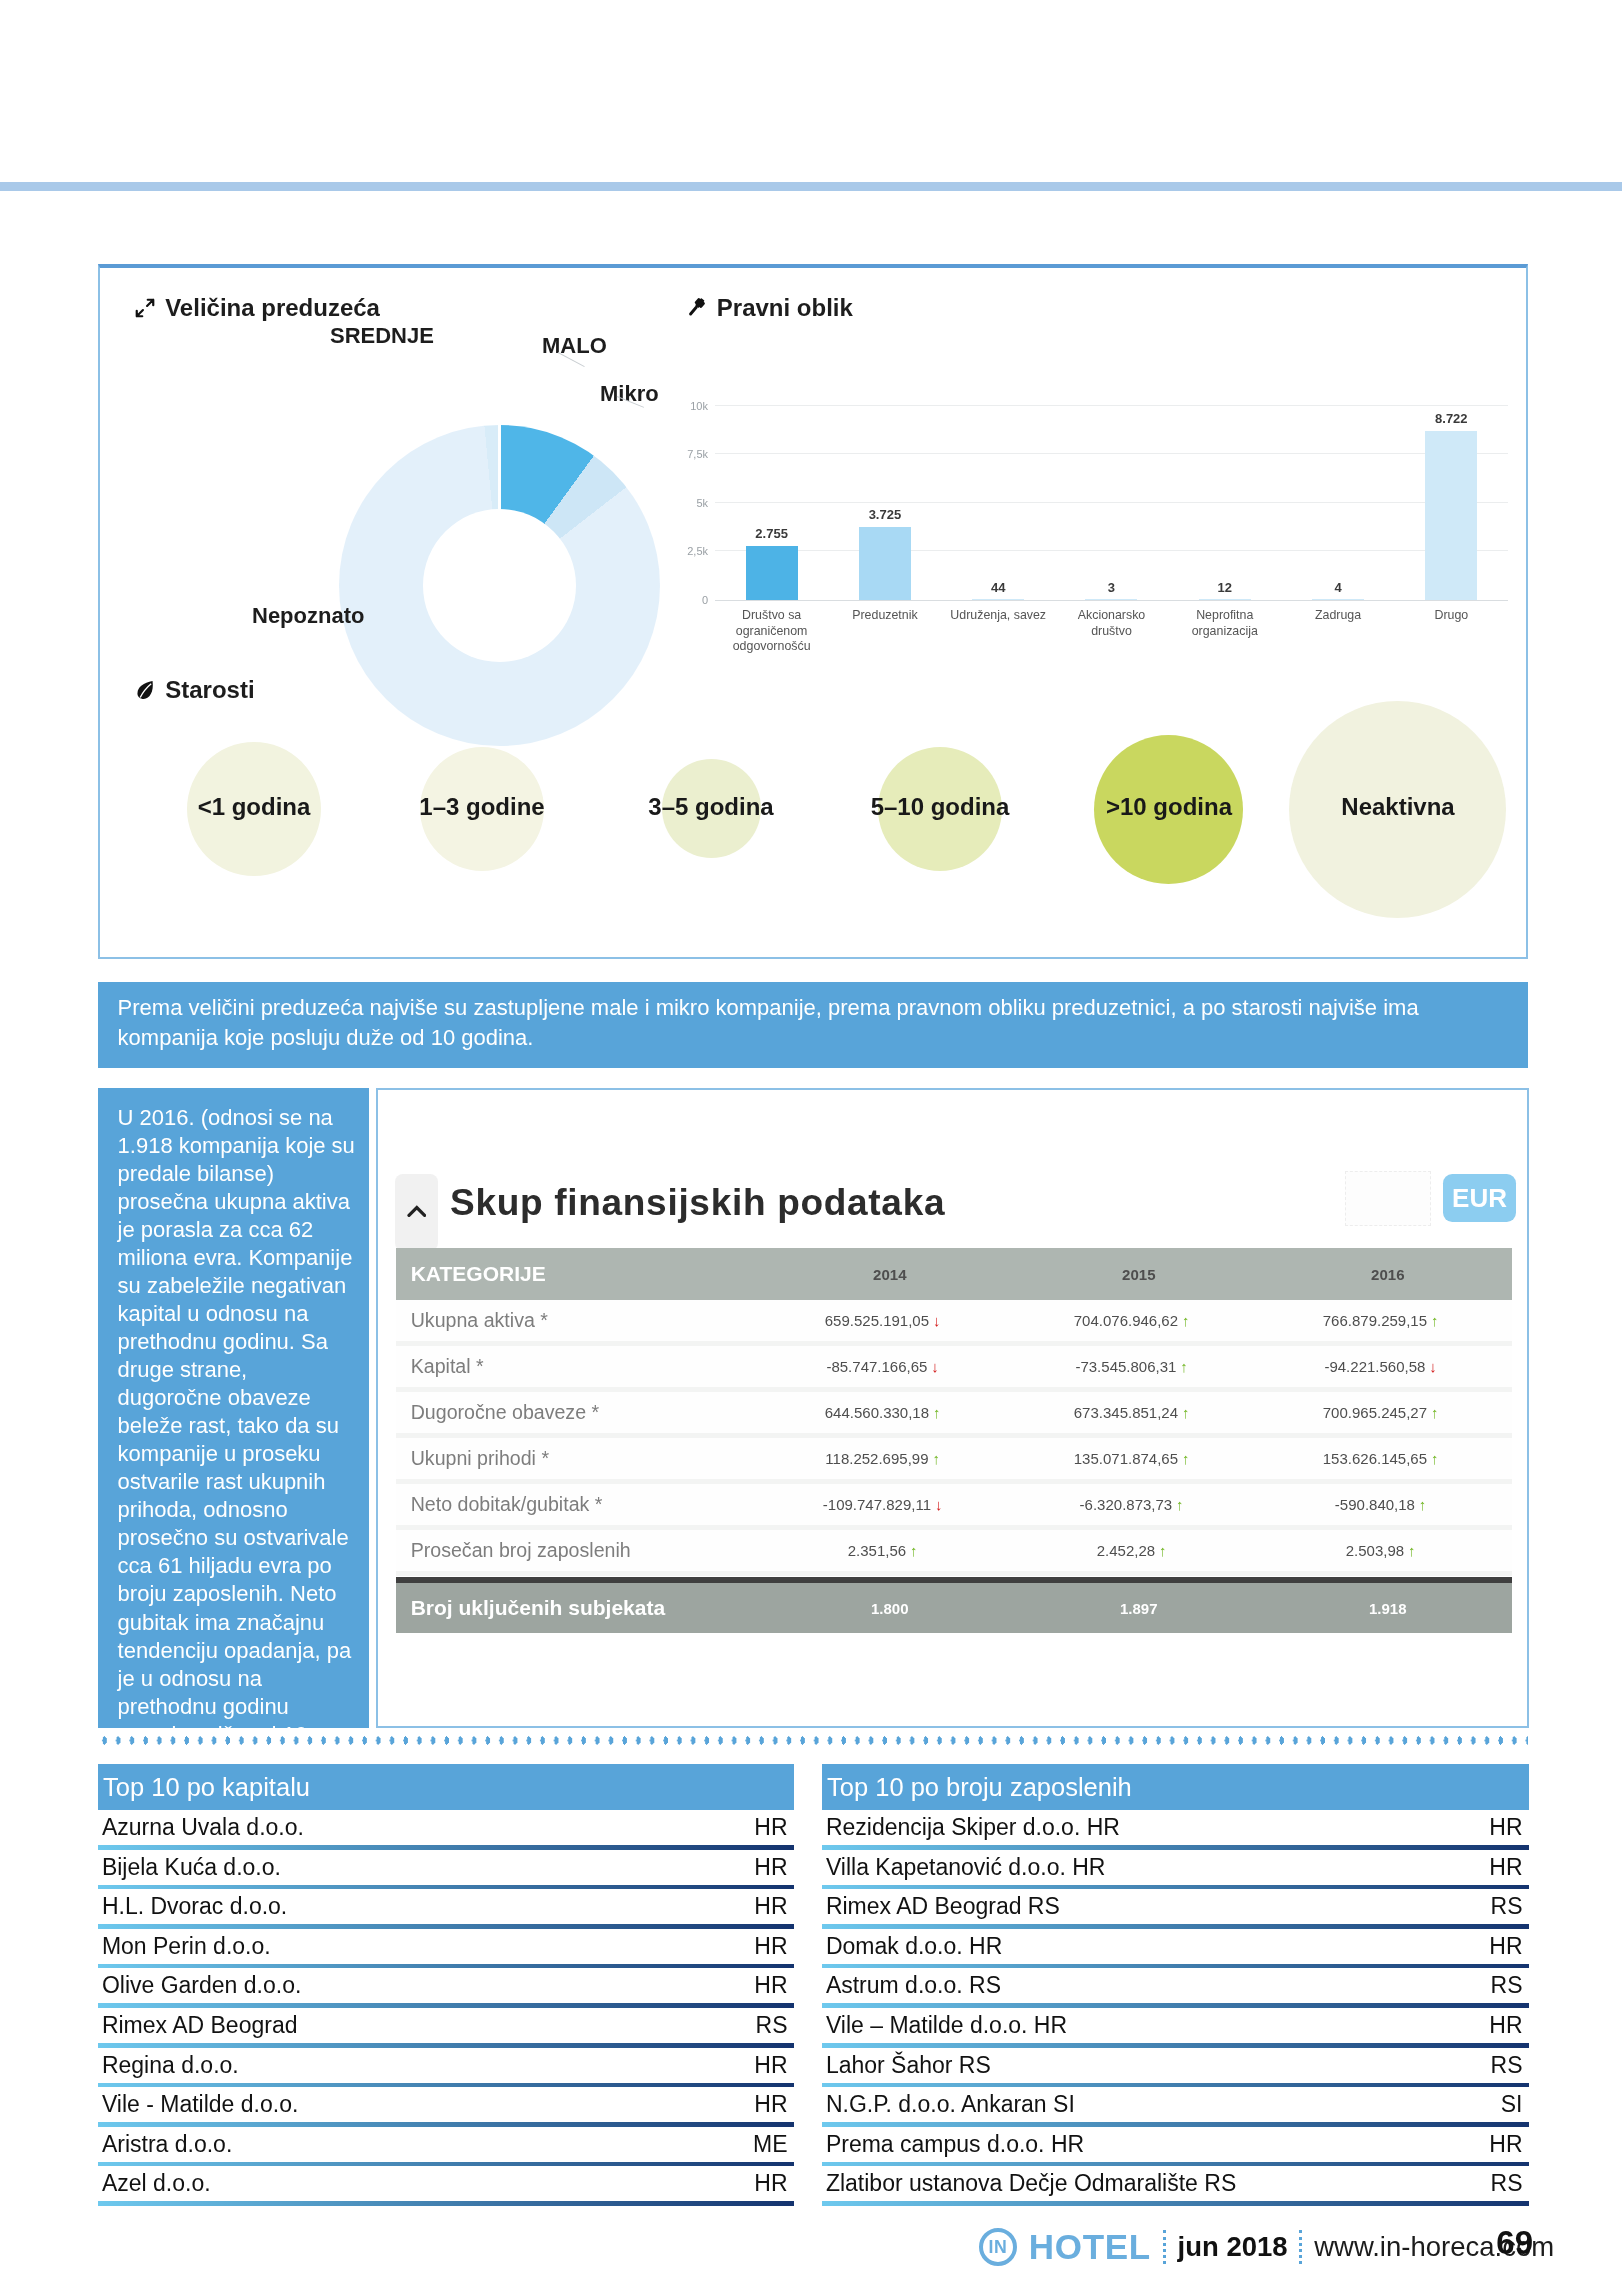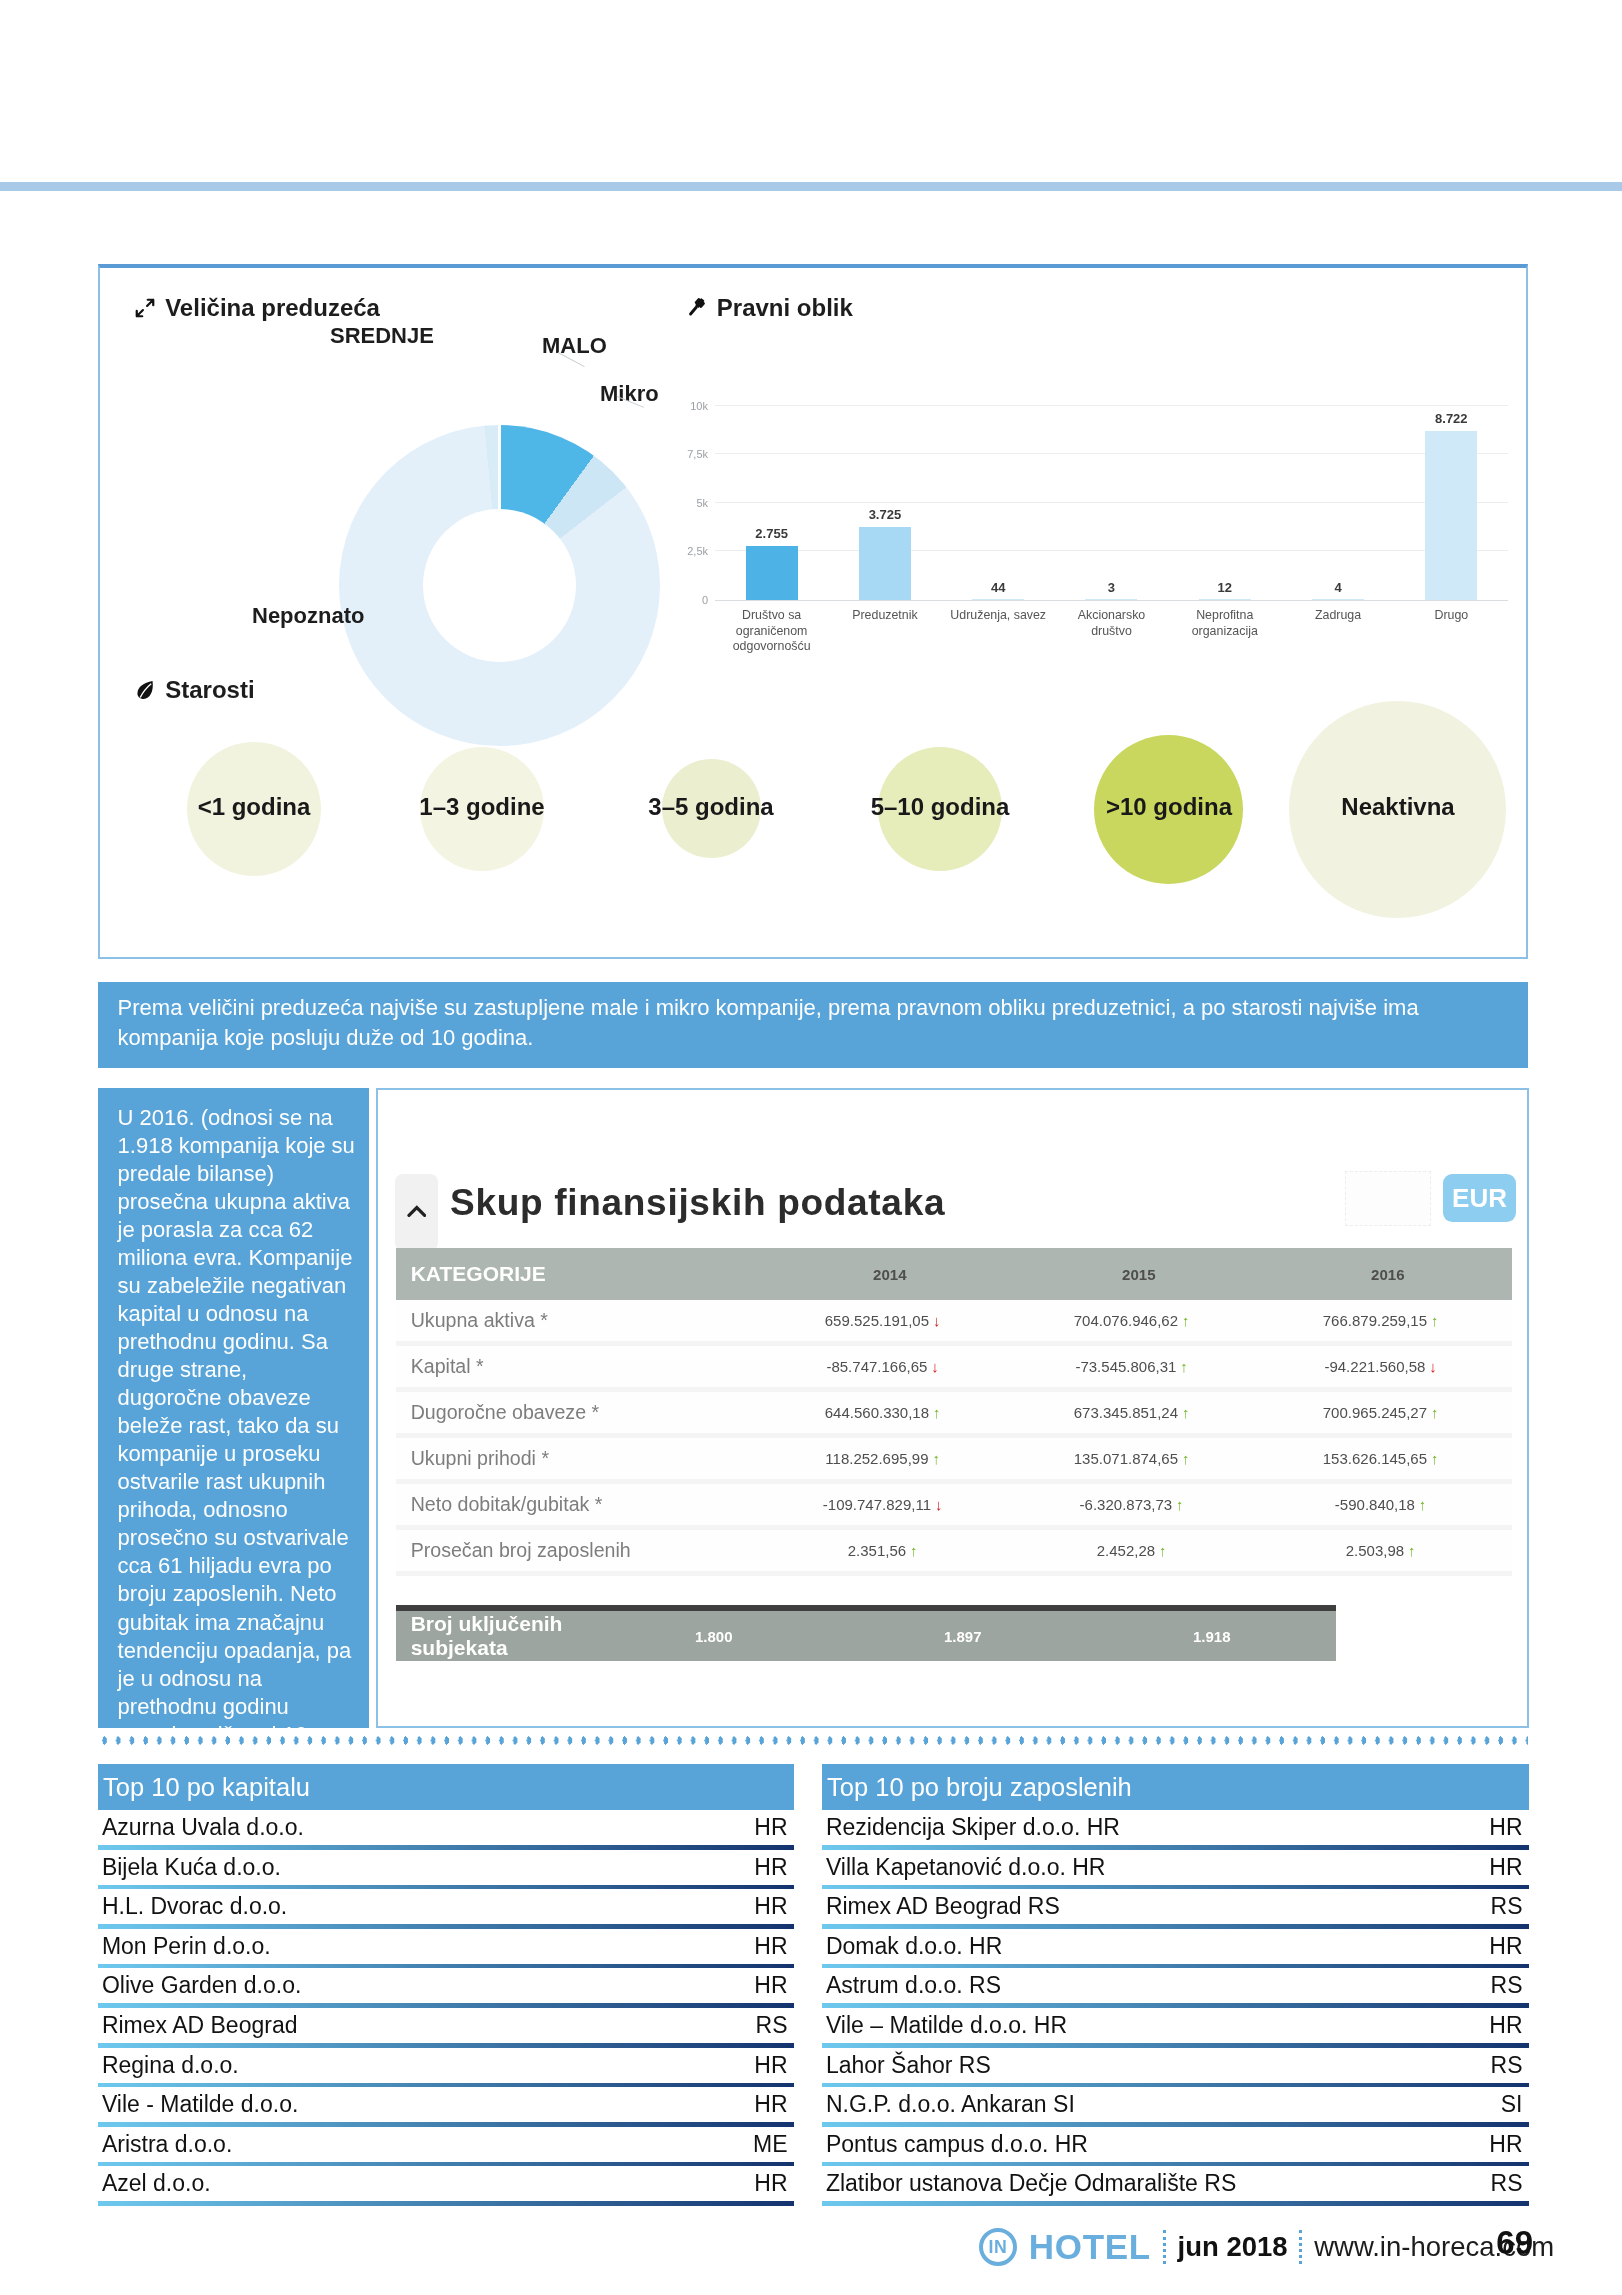--- a/index.html
+++ b/index.html
@@ -65,22 +65,22 @@
   .fin-header{position:absolute;left:18.3px;top:158px;width:1116px;height:52px;background:var(--header-gray);
     color:#fff;font-weight:700;font-size:21px;}
   .fin-header .cell{padding:0 14.4px;}
   .fin-rows{position:absolute;left:18.3px;top:210px;width:1116px;}
   .fin-row{height:46px;border-bottom:5.9px solid #f3f4f3;background:#fefefe;}
   .fin-row .label{font-size:19.6px;color:#7d7d7d;padding-left:14.4px;}
   .cell.num{text-align:center;padding-right:14.4px;font-size:15px;color:#4e4e4e;white-space:nowrap;}
   .trend{font-weight:700;margin-left:3.9px;}
   .trend.up{color:var(--up-green);}
   .trend.down{color:var(--down-red);}
-  .fin-summary{position:absolute;left:18.3px;top:487px;width:940px;height:56px;background:var(--footer-gray);
-    border-top:6.5px solid var(--footer-dark-border);color:#fff;font-weight:700;font-size:21px;margin-top:28px;}
+  .fin-summary{position:absolute;left:18.3px;top:487px;width:1116px;height:56px;background:var(--footer-gray);
+    border-top:6.5px solid var(--footer-dark-border);color:#fff;font-weight:700;font-size:21px;}
   .fin-summary .cell{padding:0 14.4px;}
   .fin-summary .cell.num{color:#fff;font-weight:700;}
 
   
   .dots-sep{position:absolute;left:98px;top:1734px;width:1430px;height:13px;
     background-image:radial-gradient(ellipse 2.9px 5.6px at 6.5px 6.5px, var(--accent-blue) 72%, transparent 76%);
     background-size:13.7px 13px;background-repeat:repeat-x;}
 
   
   .t10{position:absolute;top:1764px;}
@@ -387,21 +387,21 @@
           <span>Lahor Šahor RS</span>
           <span>RS</span>
         </div>
         <div class="t10-sep"></div>
         <div class="t10-row">
           <span>N.G.P. d.o.o. Ankaran SI</span>
           <span>SI</span>
         </div>
         <div class="t10-sep"></div>
         <div class="t10-row">
-          <span>Pontus campus d.o.o. HR</span>
+          <span>Prema campus d.o.o. HR</span>
           <span>HR</span>
         </div>
         <div class="t10-sep"></div>
         <div class="t10-row">
           <span>Zlatibor ustanova Dečje Odmaralište RS</span>
           <span>RS</span>
         </div>
         <div class="t10-sep"></div>
       </div>
   </section>

